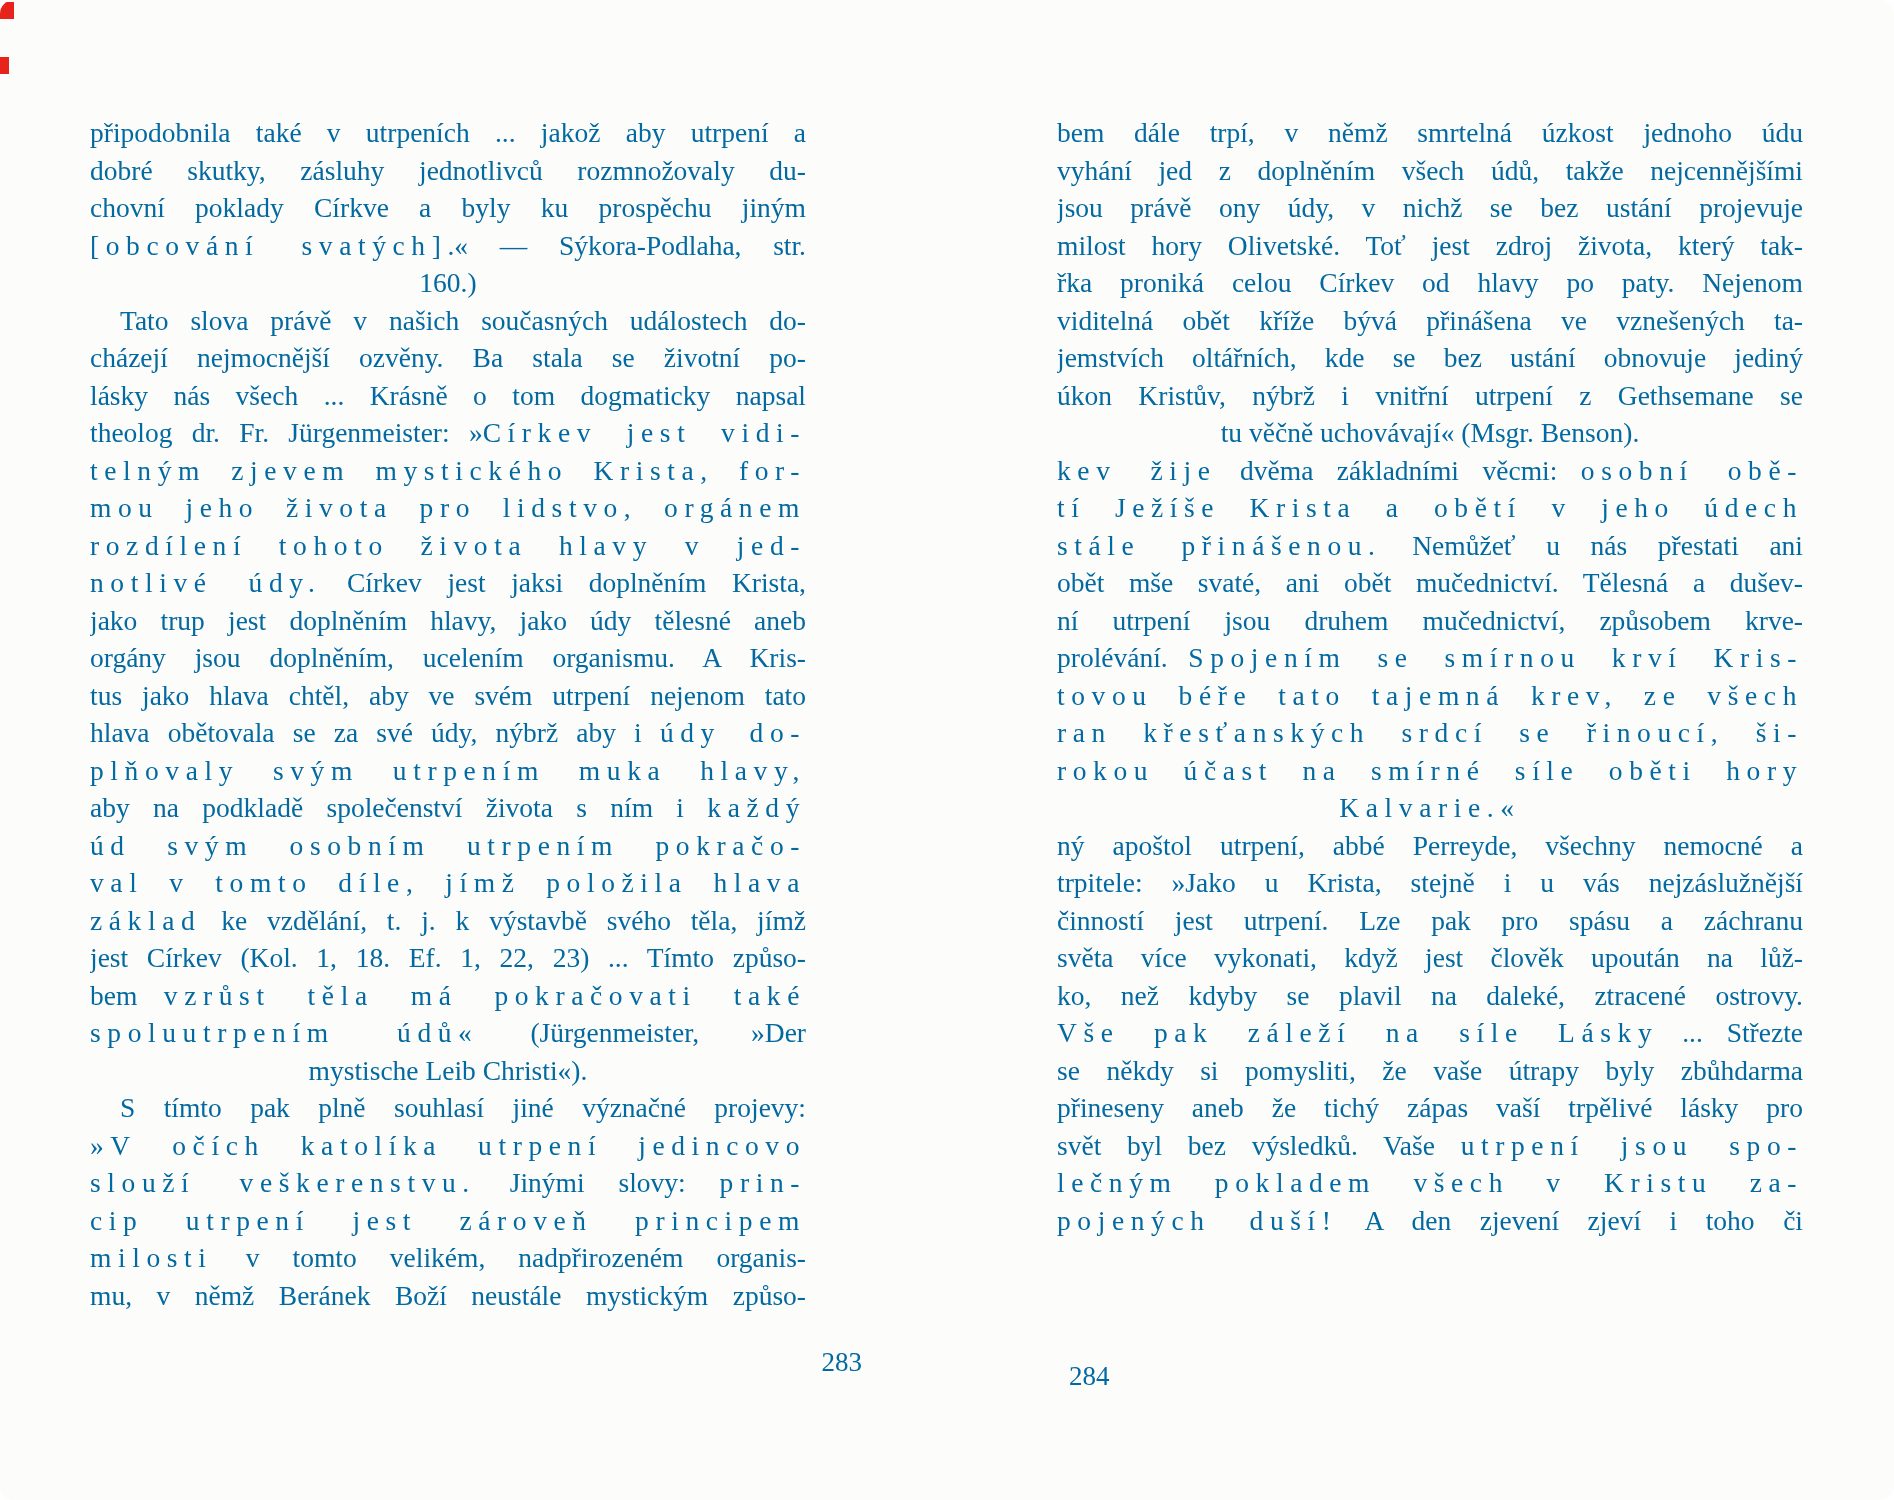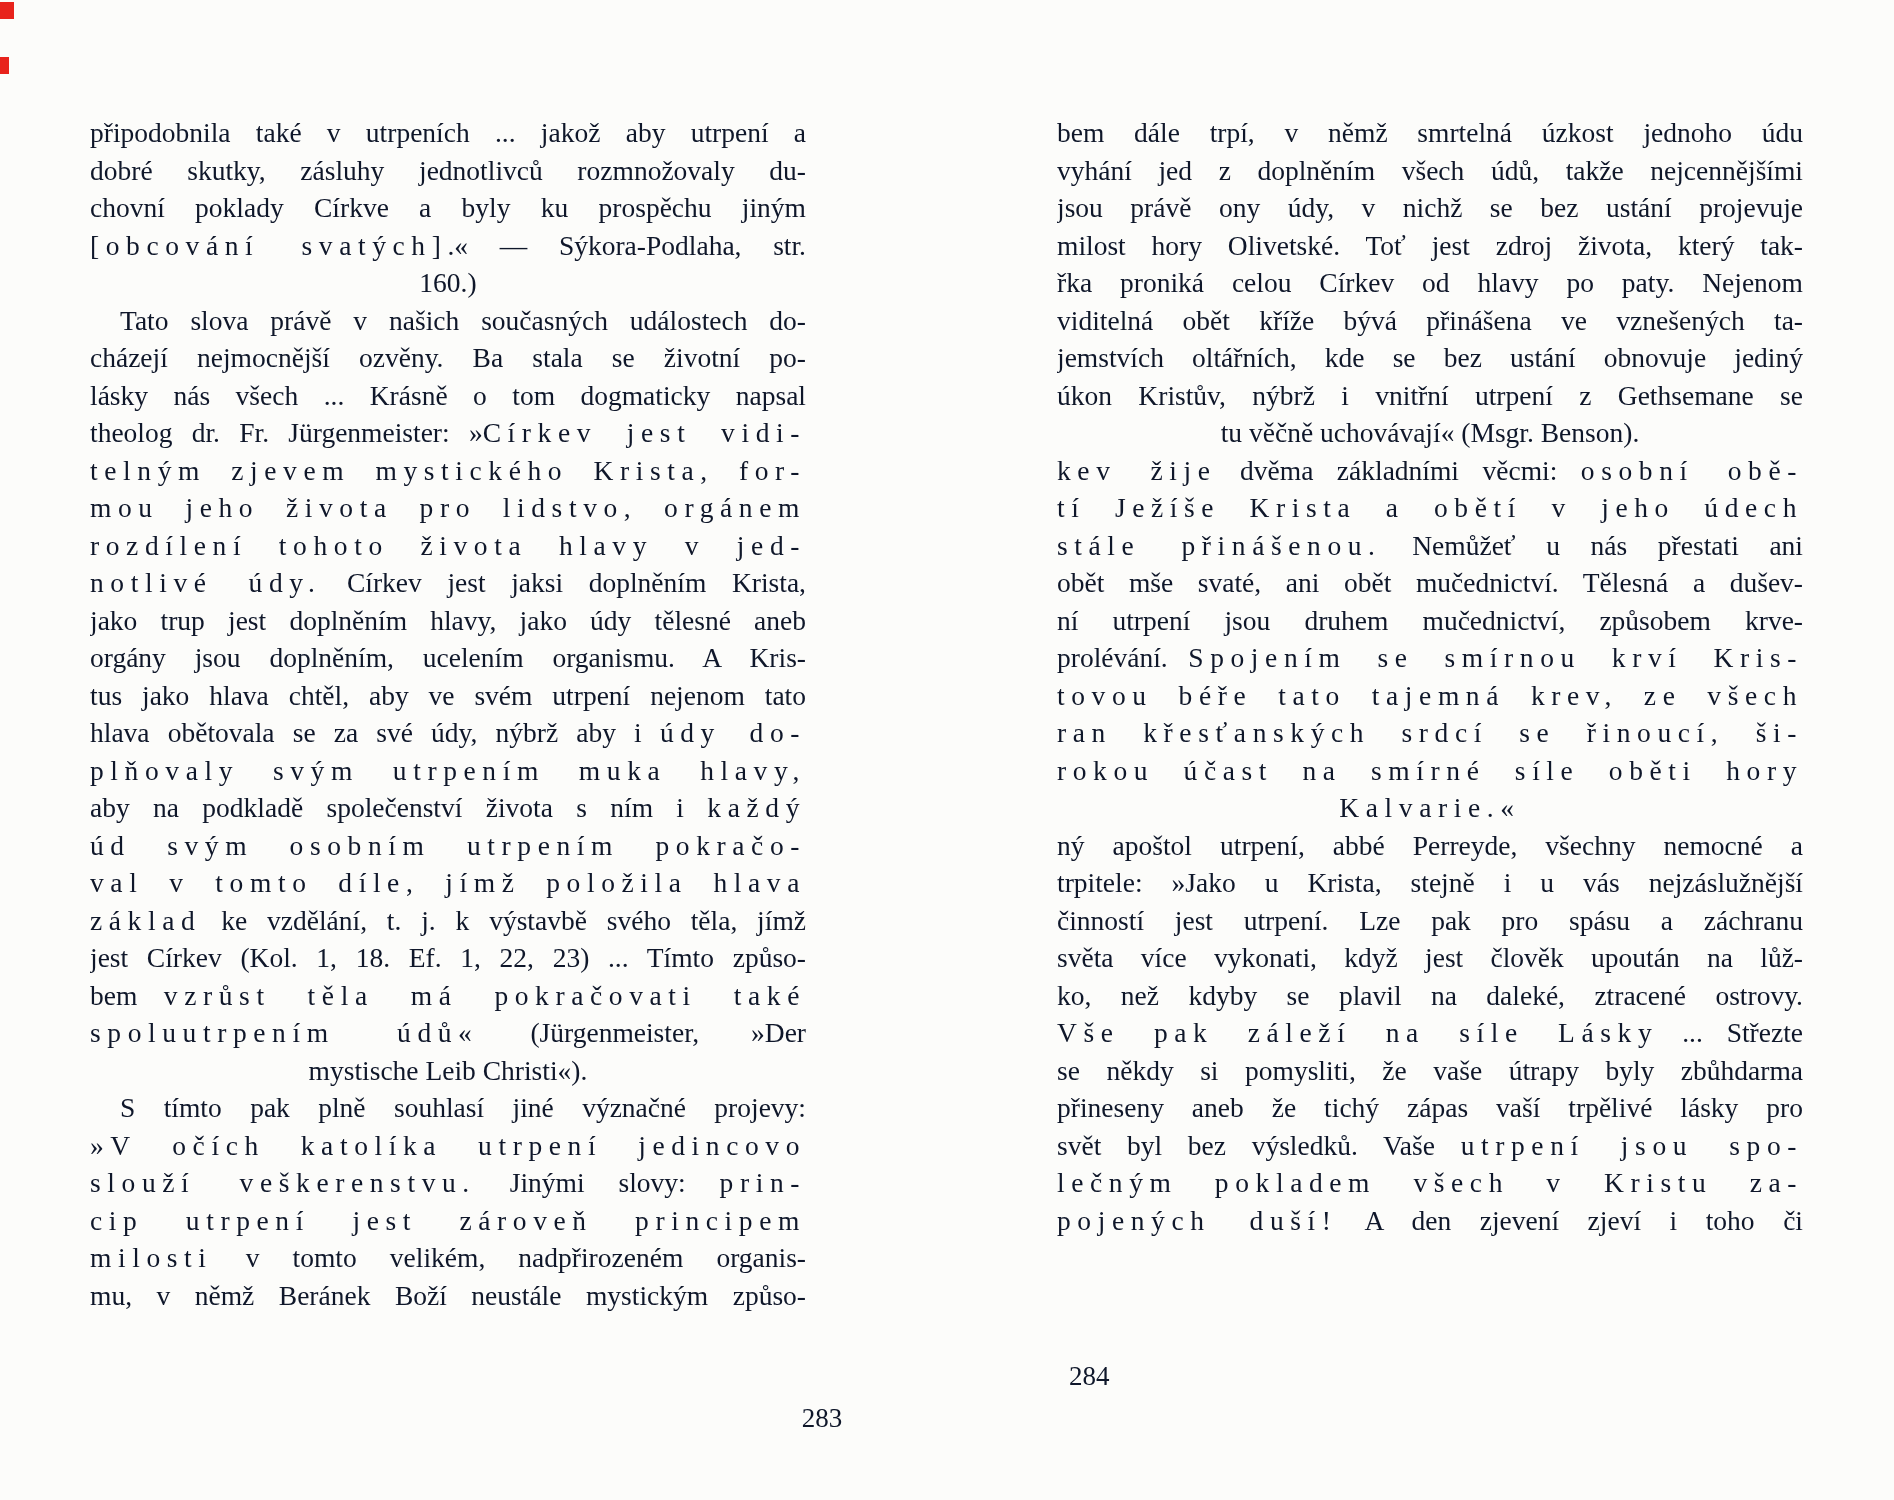--- a/index.html
+++ b/index.html
@@ -27,28 +27,28 @@
   .line::after { content: ""; display: inline-block; width: 100%; height: 0; }
   .line.nj { text-align: center; }
   .line.nj::after { content: none; }
   .line.ind { text-indent: 30px; }
   .sp { letter-spacing: 0.24em; word-spacing: 0.14em; }
   .pagenum {
     position: absolute;
     font-size: 27px;
     line-height: 37px;
   }
-  .pagenum-left  { left: 782px;  top: 1400px; width: 80px; text-align: center; }
+  .pagenum-left  { left: 782px;  top: 1344px; width: 80px; text-align: right; }
   .pagenum-right { left: 1057px; top: 1358px; width: 80px; text-align: left; margin-left: 12px; }
   .scan-mark { position: absolute; }
 </style>
 </head>
 <body>
 
-<div class="spread" style="background: rgb(252, 252, 250); color: #0f172a;">
+<div class="spread" style="background: rgb(252, 252, 250); color: #0369a1; border-radius: 14px;">
 
   <div class="page">
     <div class="text-col col-left" id="col-0">
         <div class="line"><span>připodobnila také v utrpeních ... jakož aby utrpení a</span></div>
         <div class="line"><span>dobré skutky, zásluhy jednotlivců rozmnožovaly du-</span></div>
         <div class="line"><span>chovní poklady Církve a byly ku prospěchu jiným</span></div>
         <div class="line"><span class="sp">[obcování svatých]</span><span>.« — Sýkora-Podlaha, str.</span></div>
         <div class="line nj"><span>160.)</span></div>
         <div class="line ind"><span>Tato slova právě v našich současných událostech do-</span></div>
         <div class="line"><span>cházejí nejmocnější ozvěny. Ba stala se životní po-</span></div>

